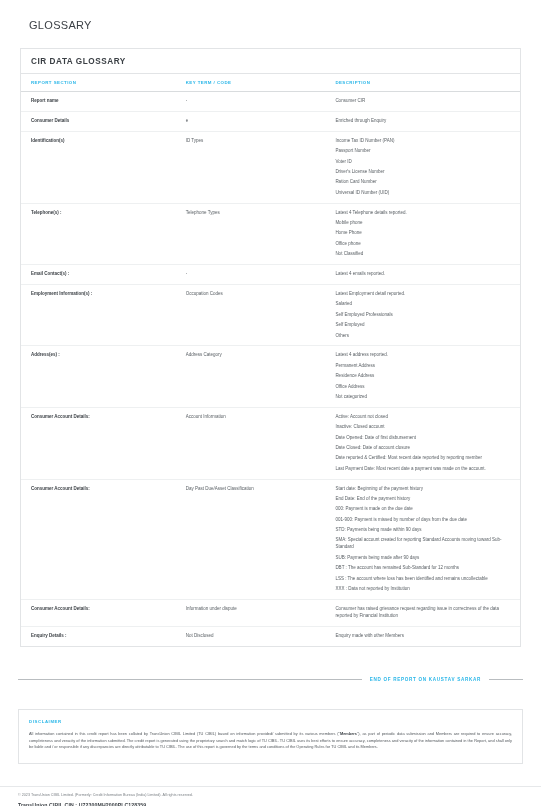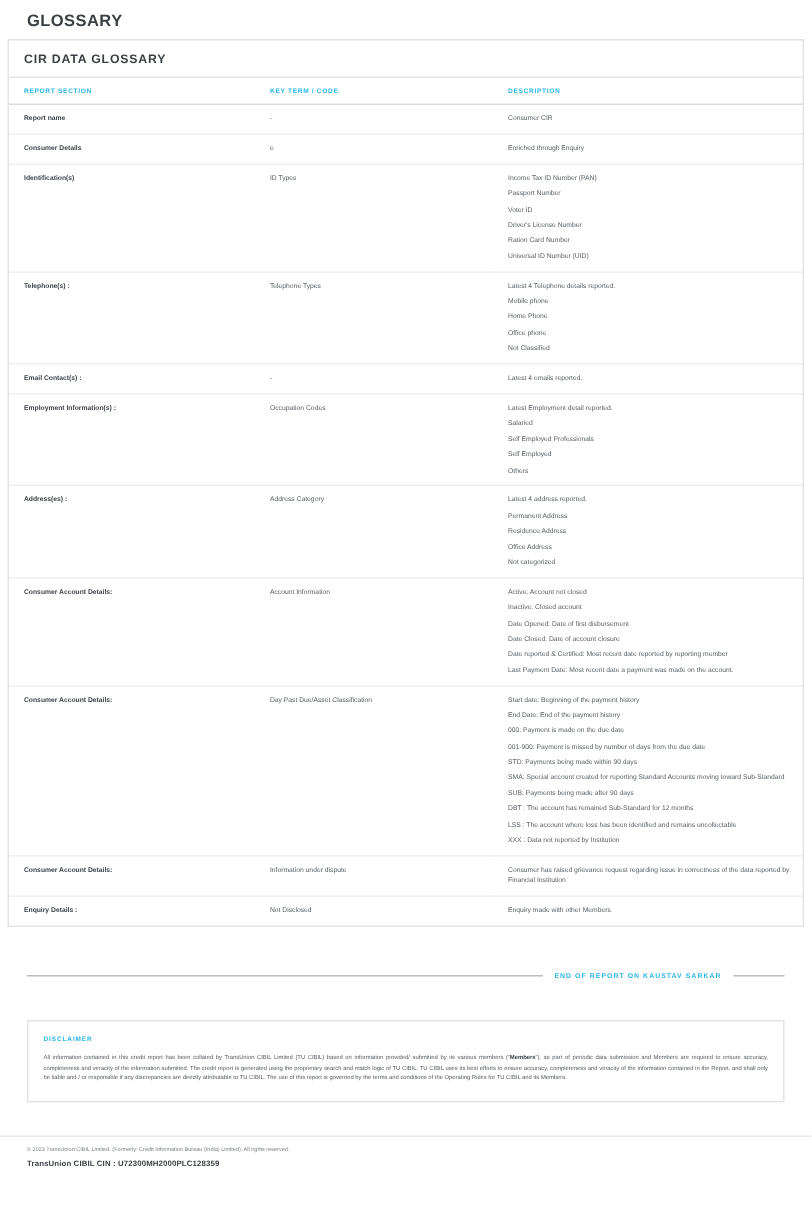--- a/index.html
+++ b/index.html
@@ -10,31 +10,31 @@
   }
   body {
     width: 541px;
     min-height: 806px;
     font-family: "Liberation Sans", sans-serif;
     color: #3f4448;
     position: relative;
   }
   .page {
     width: 541px;
-    padding: 0 5px;
+    padding: 0 20px;
   }
 
   
   .page-title {
     font-size: 11px;
-    font-weight: bold;
+    font-weight: normal;
     color: #3a3f44;
     letter-spacing: 0.3px;
     padding: 8px 0 6px 18px;
-    margin: 0;
+    margin: 11px;
   }
 
   
   .card {
     border: 1px solid #e2e4e6;
     background: #fff;
     margin: 0 0 0 0;
   }
   .card-header {
     padding: 8px 10px 7px 10px;

